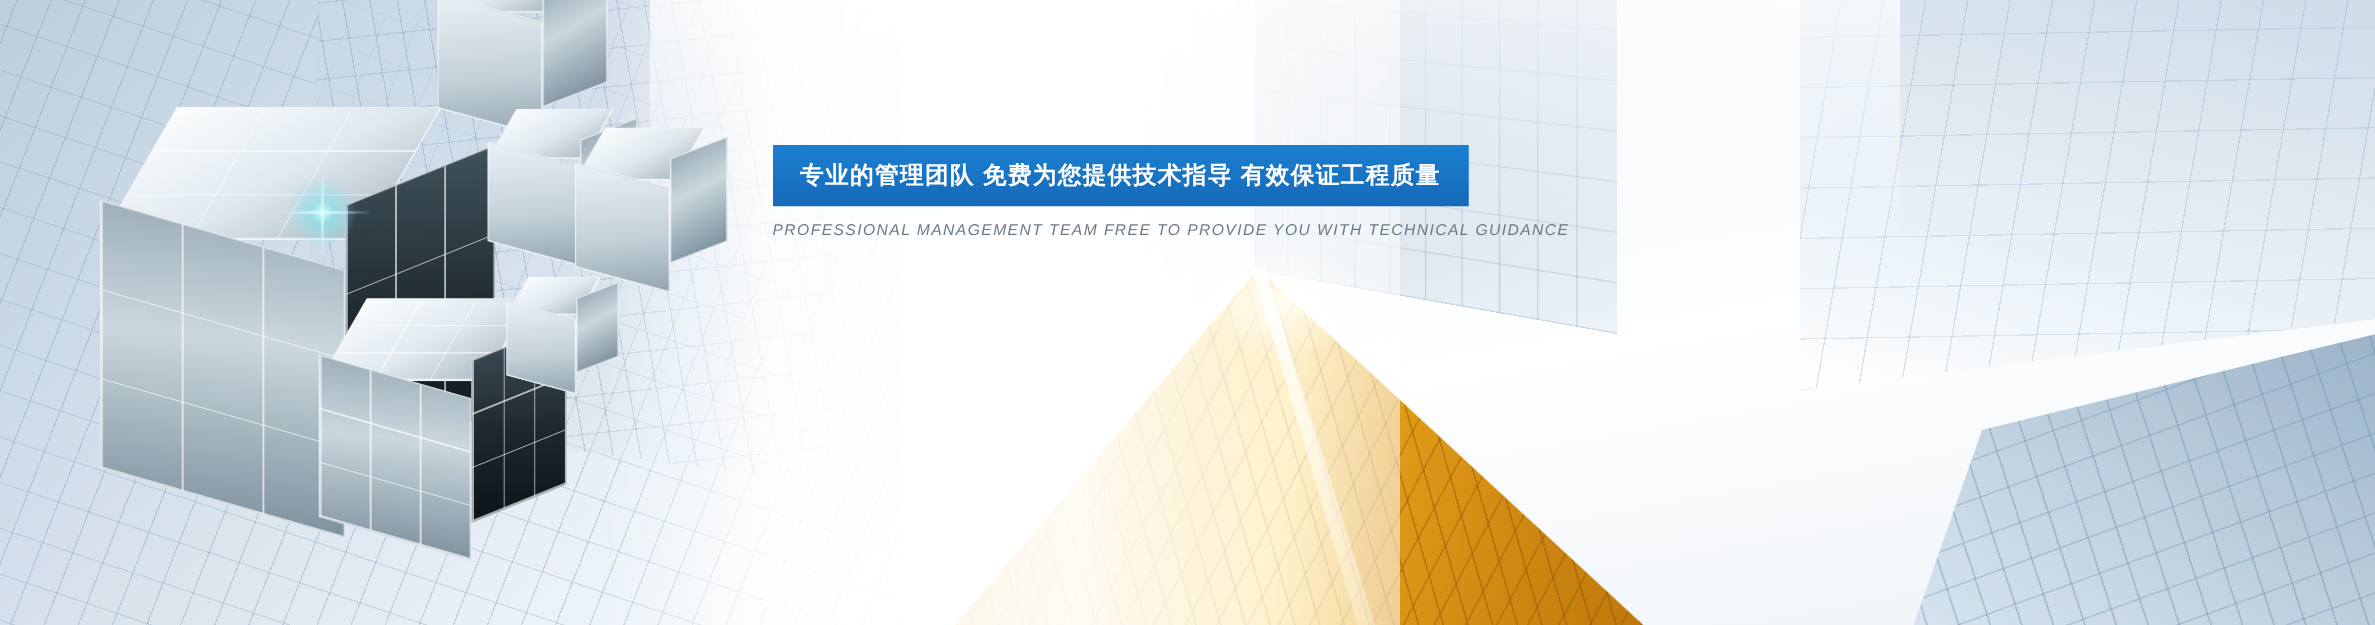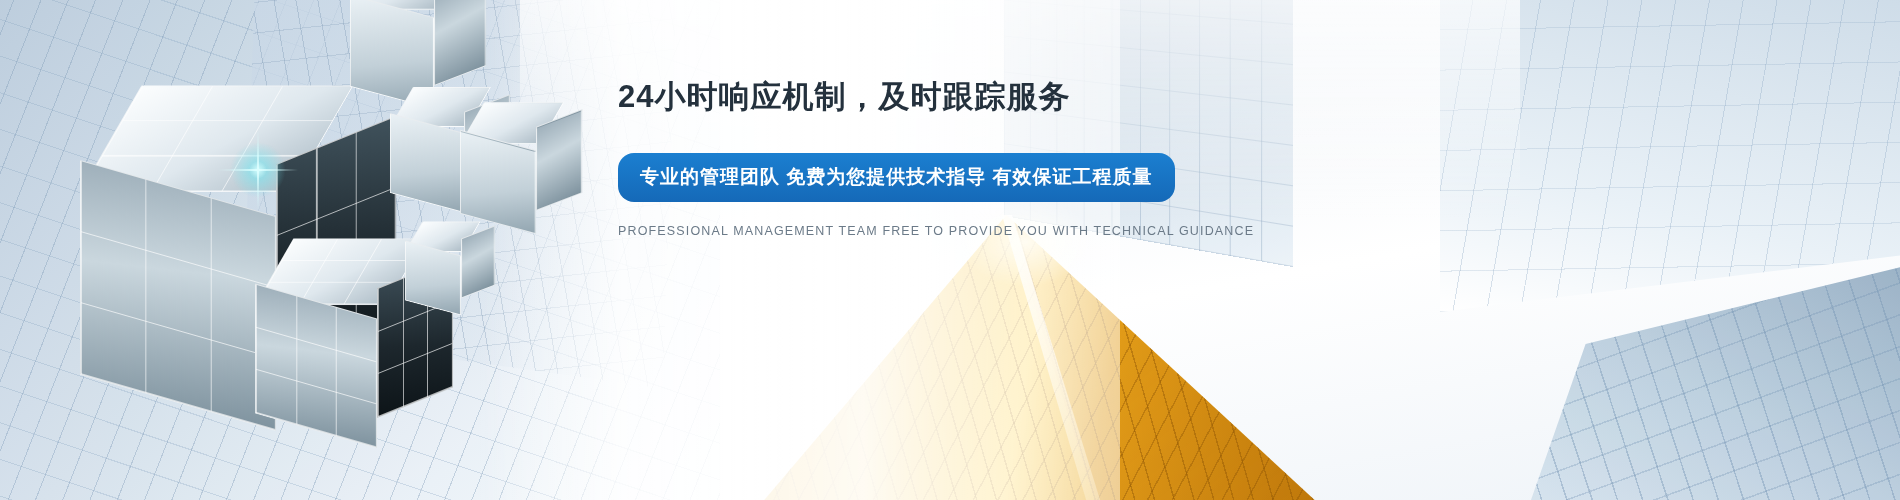--- a/index.html
+++ b/index.html
@@ -201,29 +201,29 @@
   .ribbon {
     margin-top: 38px;
     display: inline-block;
     background: linear-gradient(180deg, #1b7fd0 0%, #1569b8 100%);
     color: #ffffff;
     font-size: 19px;
     font-weight: bold;
     letter-spacing: 1px;
     padding: 11px 22px 12px 22px;
     white-space: nowrap;
-    border-radius: 16px;
   }
   .sub-en {
-    margin-top: 18px;
+    margin-top: 8px;
     color: #6b7a88;
     font-size: 12.5px;
     letter-spacing: 1.15px;
     line-height: 1.85;
     text-transform: uppercase;
+    font-style: italic;
   }
 </style>
 </head>
 <body>
 
 <div id="banner">
 
   <div class="glass-left"></div>
   <div class="glass-left-2"></div>
   <div class="glass-mid"></div>
@@ -287,20 +287,19 @@
     </div>
 
     <div class="cube" style="left:345px; top:240px; width:110px; height:110px;">
       <div class="face f-top" style="left:0; top:0; width:58px; height:32px; transform: skewX(-30deg) scaleY(0.95); transform-origin:left bottom;"></div>
       <div class="face f-front" style="left:0; top:28px; width:56px; height:60px; transform: skewY(15deg);"></div>
       <div class="face f-left" style="left:56px; top:12px; width:34px; height:60px; transform: skewY(-21deg);"></div>
     </div>
   </div>
 
   <div class="text-block">
-    <h1 class="headline">24小时响应机制，及时跟踪服务</h1>
     <div class="ribbon">专业的管理团队  免费为您提供技术指导   有效保证工程质量</div>
     <div class="sub-en">
       <div>PROFESSIONAL MANAGEMENT TEAM FREE TO PROVIDE YOU WITH TECHNICAL GUIDANCE</div>
     </div>
   </div>
 
 </div>
 
 </body></html>

